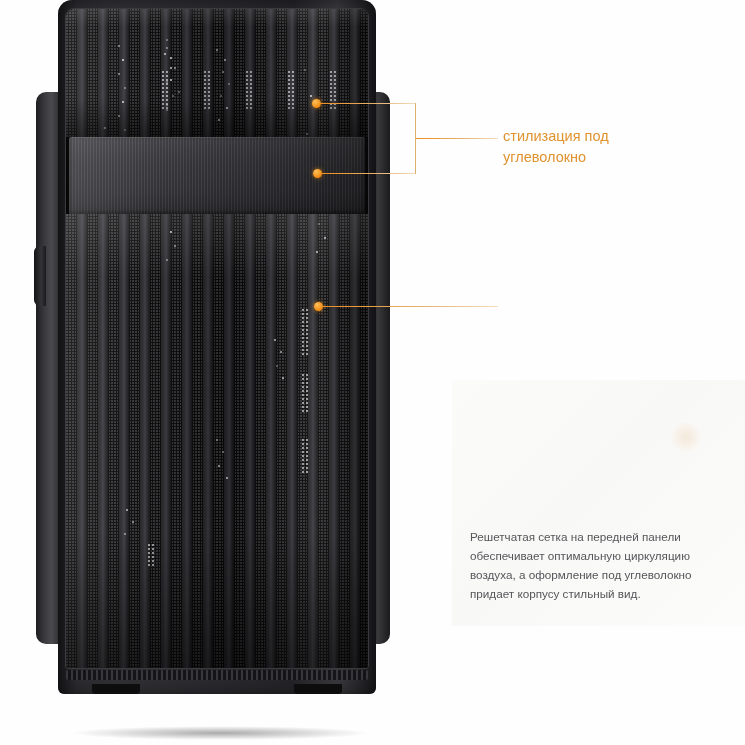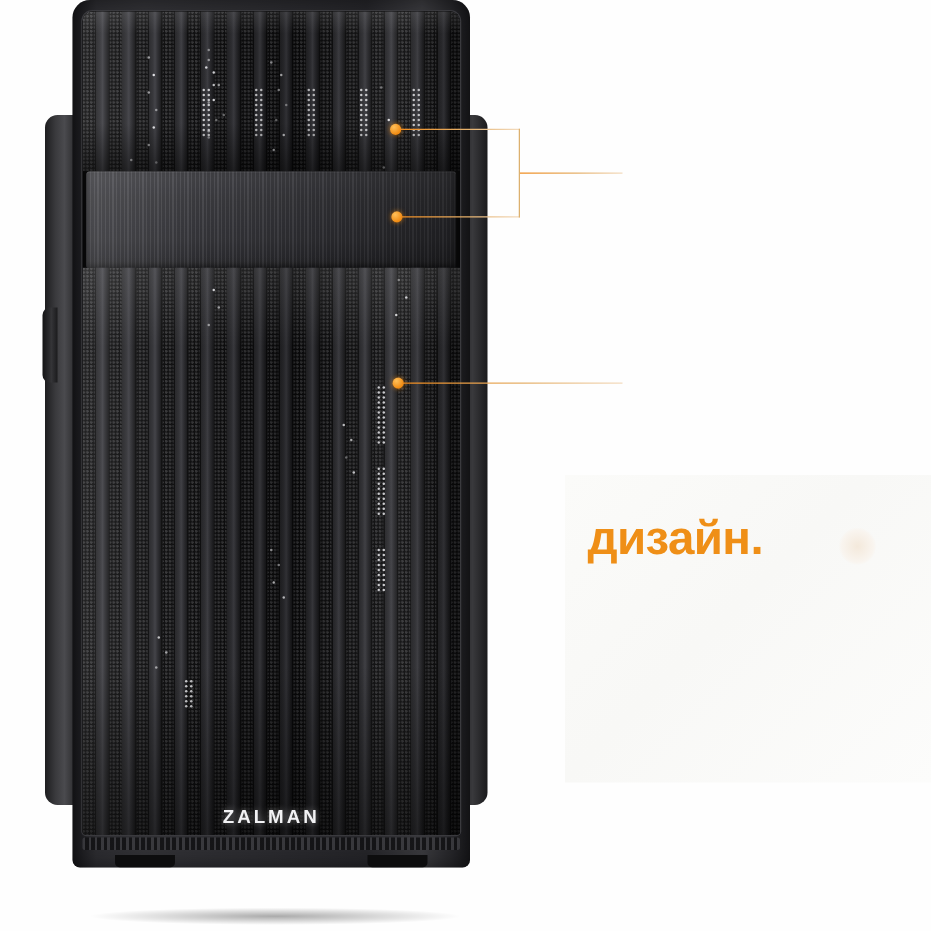--- a/index.html
+++ b/index.html
@@ -399,44 +399,45 @@
               <div class="speck" style="left: 86px; top: 338px; opacity: 0.9;"></div>
               <div class="speck" style="left: 86px; top: 342px; opacity: 0.9;"></div>
               <div class="speck" style="left: 86px; top: 346px; opacity: 0.9;"></div>
               <div class="speck" style="left: 86px; top: 350px; opacity: 0.9;"></div>
             </div>
           <div class="mesh"></div>
           <div class="grille-sheen"></div>
           <div class="grille-vsheen"></div>
         </div>
 
-        <div class="logo">ZALMAN</div>
 
       </div>
 
       <div class="base-strip"></div>
       <div class="foot l"></div>
       <div class="foot r"></div>
     </div>
 
     <div class="case-shadow"></div>
   </div>
 
   <div class="dot" style="left:312px;top:99px;"></div>
   <div class="callout-line cl-h cl-soft" style="left:320px;top:103px;width:96px;"></div>
 
   <div class="dot" style="left:313px;top:169px;"></div>
   <div class="callout-line cl-h cl-soft" style="left:321px;top:173px;width:95px;"></div>
 
   <div class="callout-line cl-v cl-bracket" style="left:415px;top:103px;height:71px;"></div>
   <div class="callout-line cl-h cl-soft" style="left:416px;top:138px;width:82px;"></div>
 
+  <div class="callout-text" style="left:503px;top:126px;">стилизация под
+углеволокно</div>
 
   <div class="dot" style="left:314px;top:302px;"></div>
   <div class="callout-line cl-h cl-soft" style="left:322px;top:306px;width:176px;"></div>
 
 
   <div class="info-card">
     <div class="watermark"></div>
-    <div class="card-title">дизайн.</div>
+    <div class="card-body">Решетчатая сетка на передней панели обеспечивает оптимальную циркуляцию воздуха, а оформление под углеволокно придает корпусу стильный вид.</div>
   </div>
 
 </div>
 
 </body></html>

